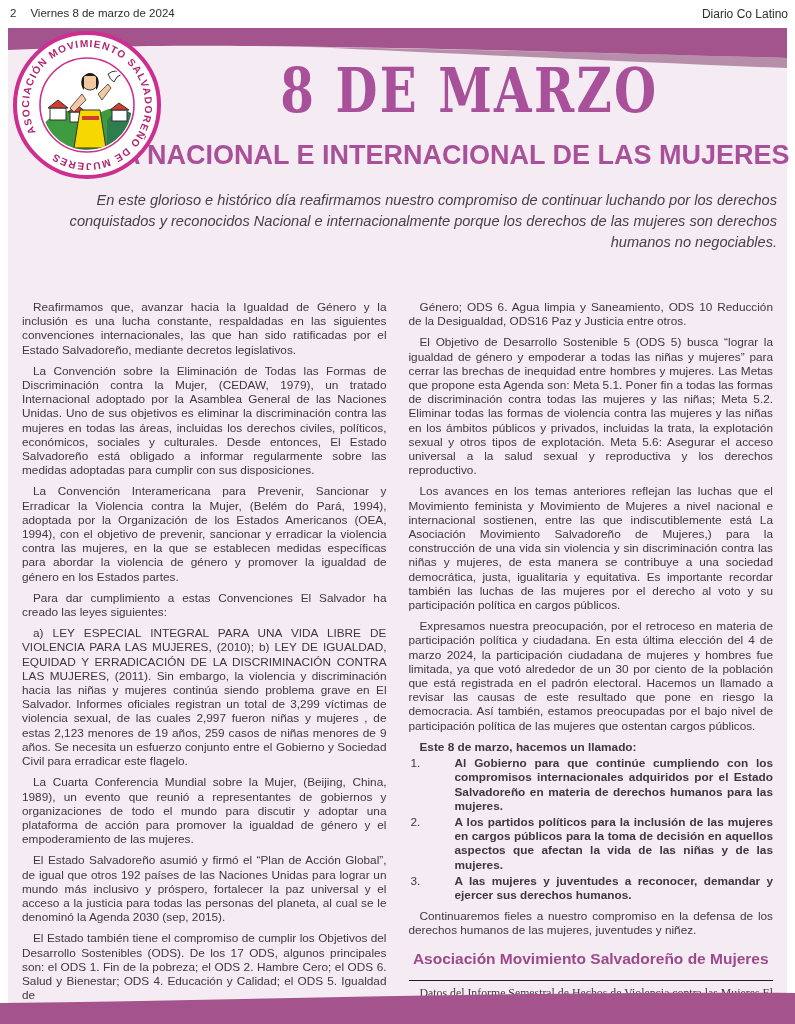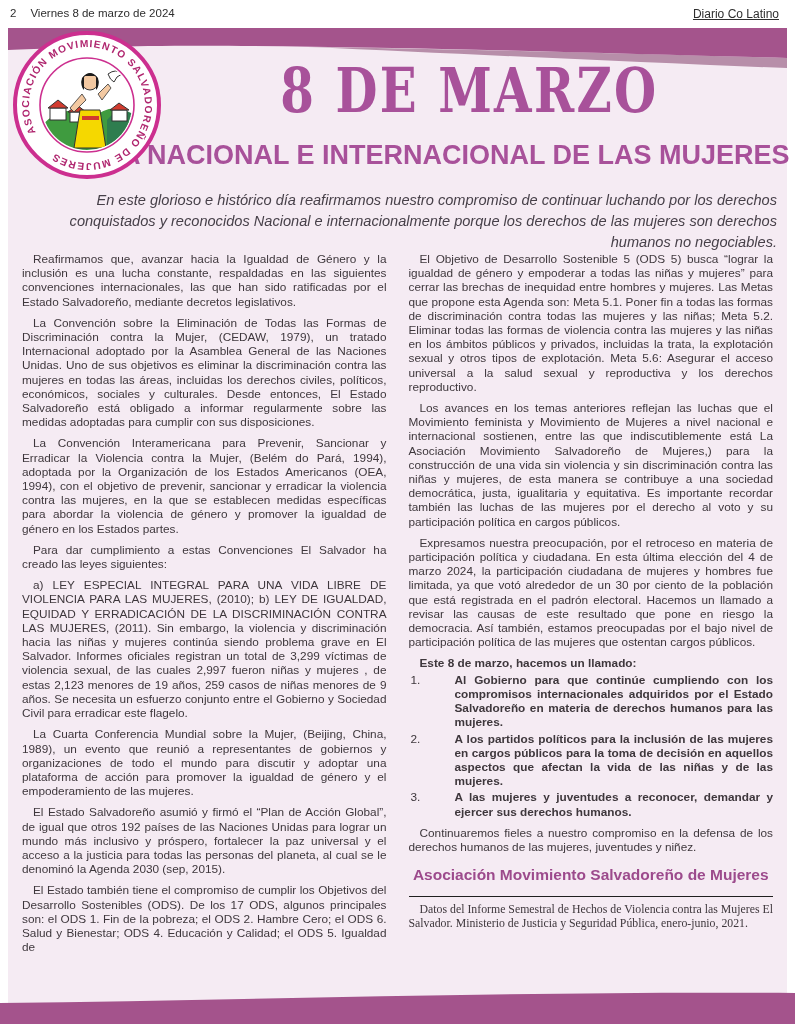--- a/index.html
+++ b/index.html
@@ -2,40 +2,40 @@
 <html><head>
 <meta charset="utf-8">
 <style>
   html,body{margin:0;padding:0;background:#e8e8e8;}
   .page{position:relative;width:795px;height:1024px;background:#ffffff;overflow:hidden;
         font-family:"Liberation Sans", sans-serif;}
   
   .masthead{position:absolute;top:0;left:0;right:0;height:28px;background:#fff;
             font-size:11.5px;color:#2e2e2e;}
   .masthead .left{position:absolute;left:10px;top:7px;display:flex;gap:14px;}
-  .masthead .right{position:absolute;right:16px;top:7px;font-size:12px;text-decoration:underline;}
+  .masthead .right{position:absolute;right:7px;top:7px;font-size:12px;}
   
   .panel{position:absolute;top:28px;left:8px;right:8px;bottom:0;background:#f5ebf3;}
   .band-svg{position:absolute;top:0;left:0;width:100%;height:62px;display:block;}
   .bottombar-svg{position:absolute;left:-8px;bottom:0;width:795px;height:34px;display:block;z-index:5;}
   
   .logo{position:absolute;top:2px;left:4px;width:150px;height:150px;z-index:3;}
   
   .headline{position:absolute;top:26px;left:148px;right:4px;text-align:center;z-index:2;}
   .headline .t{display:inline-block;transform:scaleX(0.78);transform-origin:center;
     font-family:"DejaVu Serif", serif;font-weight:bold;font-size:62px;letter-spacing:3px;
     color:#a8519a;white-space:nowrap;}
   .subtitle{position:absolute;top:112px;left:0;right:0;padding-left:86px;text-align:center;
     font-weight:bold;font-size:27px;letter-spacing:0px;color:#a8519a;white-space:nowrap;z-index:2;}
   
   .intro{position:absolute;top:162px;left:10px;right:10px;text-align:right;
     font-style:italic;font-size:14.6px;line-height:21px;color:#474049;}
   
   .columns{position:absolute;top:224px;left:14px;right:14px;display:flex;gap:22px;}
-  .col{flex:1;min-width:0;}
+  .col{flex:1;min-width:0;margin-top:48px;}
   .col p{margin:0 0 7px;text-align:justify;text-indent:11px;
     font-size:11.8px;line-height:14.2px;color:#3e373c;}
   .llamado-head{margin:0 0 2px;font-weight:bold;font-size:11.8px;line-height:14.2px;
     color:#3e373c;text-indent:11px;}
   .llamado-item{display:flex;margin:0 0 2px;font-size:11.8px;line-height:14.2px;color:#3e373c;}
   .llamado-item .num{flex:0 0 44px;padding-left:2px;}
   .llamado-item .itext{flex:1;text-align:justify;font-weight:bold;}
   .closing{margin-top:7px !important;}
   .signature{margin:12px 0 0;text-align:center;font-weight:bold;font-size:15.5px;
     color:#9c4a8c;}
@@ -116,20 +116,21 @@
         <p>Reafirmamos que, avanzar hacia la Igualdad de Género y la inclusión es una lucha constante, respaldadas en las siguientes convenciones internacionales, las que han sido ratificadas por el Estado Salvadoreño, mediante decretos legislativos.</p>
         <p>La Convención sobre la Eliminación de Todas las Formas de Discriminación contra la Mujer, (CEDAW, 1979), un tratado Internacional adoptado por la Asamblea General de las Naciones Unidas.  Uno de sus objetivos es eliminar la discriminación contra las mujeres en todas las áreas, incluidas los derechos civiles, políticos, económicos, sociales y culturales. Desde entonces, El Estado Salvadoreño está obligado a informar regularmente sobre las medidas adoptadas para cumplir con sus disposiciones.</p>
         <p>La Convención Interamericana para Prevenir, Sancionar y Erradicar la Violencia contra la Mujer, (Belém do Pará, 1994), adoptada por la Organización de los Estados Americanos (OEA, 1994), con el objetivo de prevenir, sancionar y erradicar la violencia contra las mujeres, en la que se establecen medidas específicas para abordar la violencia de género y promover la igualdad de género en los Estados partes.</p>
         <p>Para dar cumplimiento a estas Convenciones El Salvador ha creado las leyes siguientes:</p>
         <p>a) LEY ESPECIAL INTEGRAL PARA UNA VIDA LIBRE DE VIOLENCIA PARA LAS MUJERES, (2010); b) LEY DE IGUALDAD, EQUIDAD Y ERRADICACIÓN DE LA DISCRIMINACIÓN CONTRA LAS MUJERES, (2011).  Sin embargo, la violencia y discriminación hacia las niñas y mujeres continúa siendo problema grave en El Salvador. Informes oficiales registran un total de 3,299 víctimas de violencia sexual, de las cuales 2,997 fueron niñas y mujeres , de estas 2,123 menores de 19 años, 259 casos de niñas menores de 9 años.  Se necesita un esfuerzo conjunto entre el Gobierno y Sociedad Civil para erradicar este flagelo.</p>
         <p>La Cuarta Conferencia Mundial sobre la Mujer, (Beijing, China, 1989), un evento que reunió a representantes de gobiernos y organizaciones de todo el mundo para discutir y adoptar una plataforma de acción para promover la igualdad de género y el empoderamiento de las mujeres.</p>
         <p>El Estado Salvadoreño asumió y firmó el “Plan de Acción Global”, de igual que otros 192 países de las Naciones Unidas para lograr un mundo más inclusivo y próspero, fortalecer la paz universal y el acceso a la justicia para todas las personas del planeta, al cual se le denominó la Agenda 2030 (sep, 2015).</p>
         <p>El Estado también tiene el compromiso de cumplir los Objetivos del Desarrollo Sostenibles (ODS). De los 17 ODS, algunos principales son: el ODS 1. Fin de la pobreza; el ODS 2. Hambre Cero; el ODS 6. Salud y Bienestar; ODS 4. Educación y Calidad; el ODS 5. Igualdad de</p>
       </div>
       <div class="col">
+        <p>Género; ODS 6. Agua limpia y Saneamiento, ODS 10 Reducción de la Desigualdad, ODS16 Paz y Justicia  entre otros.</p>
         <p>El Objetivo de Desarrollo Sostenible 5 (ODS 5) busca “lograr la igualdad de género y empoderar a todas las niñas y mujeres” para cerrar las brechas de inequidad entre hombres y mujeres. Las Metas que propone esta Agenda son: Meta 5.1. Poner fin a todas las formas de discriminación contra todas las mujeres y las niñas; Meta 5.2. Eliminar todas las formas de violencia contra las mujeres y las niñas en los ámbitos públicos y privados, incluidas la trata, la explotación sexual y otros tipos de explotación. Meta 5.6: Asegurar el acceso universal a la salud sexual y reproductiva y los derechos reproductivo.</p>
         <p>Los avances en los temas anteriores reflejan las luchas que el Movimiento feminista y Movimiento de Mujeres a nivel nacional e internacional sostienen, entre las que indiscutiblemente está La Asociación Movimiento Salvadoreño de Mujeres,) para la construcción de una vida sin violencia y sin discriminación contra las niñas y mujeres, de esta manera se contribuye a una sociedad democrática, justa, igualitaria y equitativa. Es importante recordar también las luchas de las mujeres por el derecho al voto y su participación política en cargos públicos.</p>
         <p>Expresamos nuestra preocupación, por el retroceso en materia de participación política y ciudadana. En esta última elección del 4 de marzo 2024, la participación ciudadana de mujeres y hombres fue limitada, ya que votó alrededor de un 30 por ciento de la población que está registrada en el padrón electoral. Hacemos un llamado a revisar las causas de este resultado que pone en riesgo la democracia. Así también, estamos preocupadas por el bajo nivel de participación política de las mujeres que ostentan cargos públicos.</p>
 
         <div class="llamado-head">Este 8 de marzo, hacemos un llamado:</div>
 
         <div class="llamado-item">
           <span class="num">1.</span>
           <span class="itext">Al Gobierno para que continúe cumpliendo con los compromisos internacionales adquiridos por el Estado Salvadoreño en materia de derechos humanos para las mujeres.</span>
         </div>

